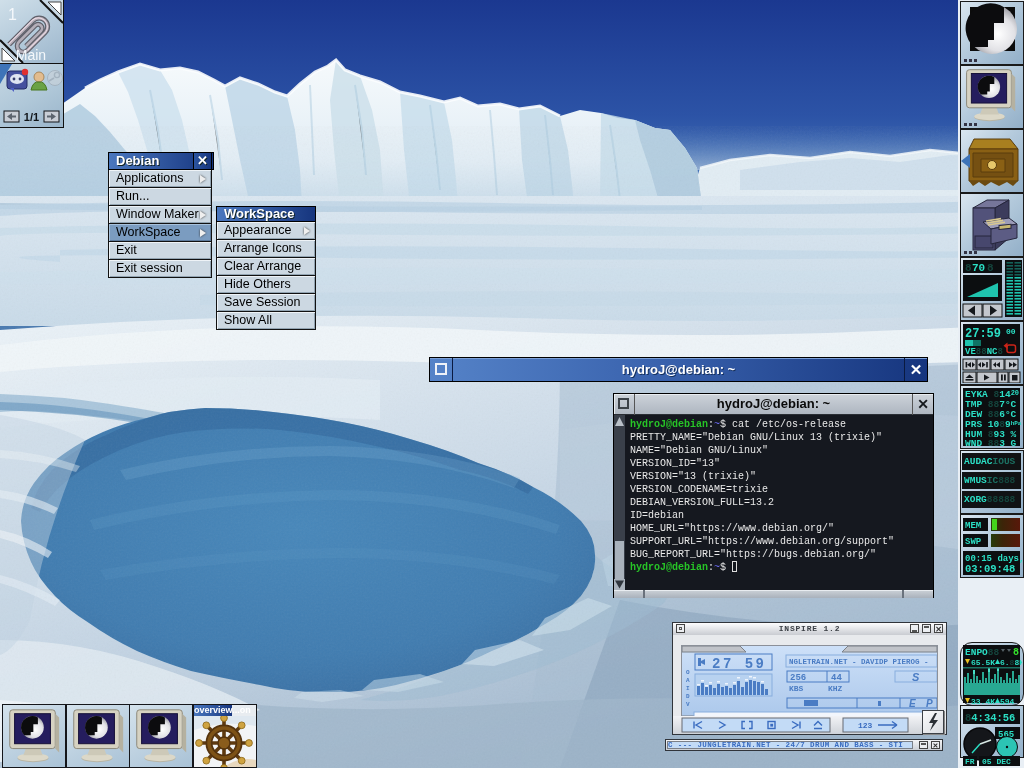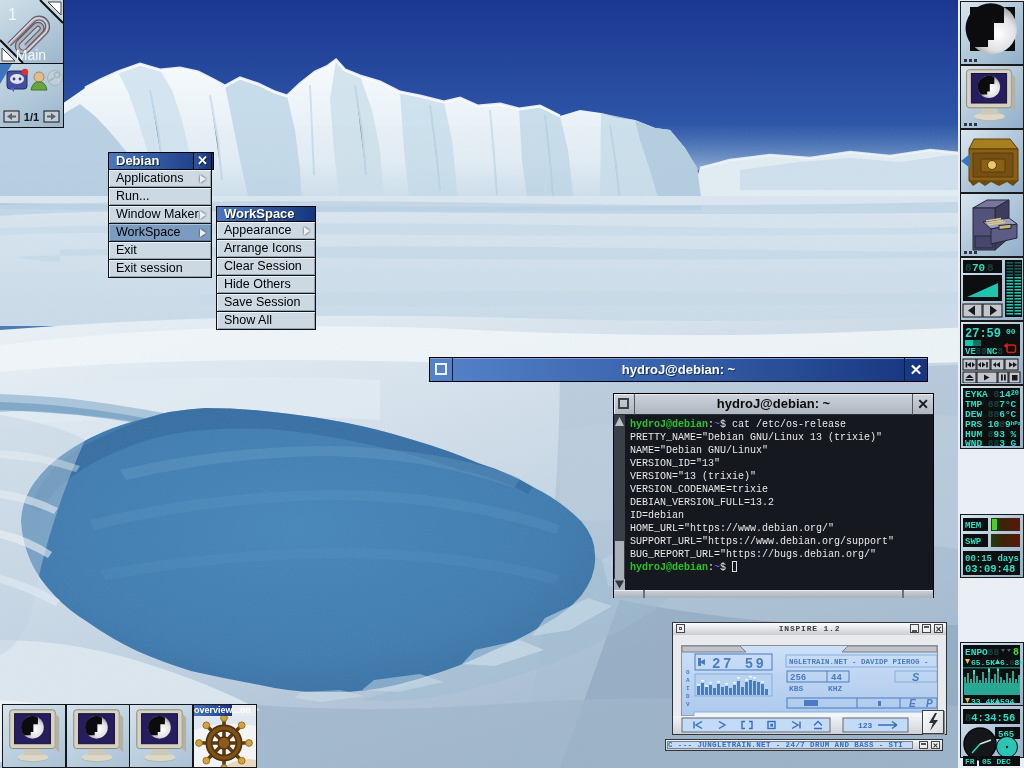--- a/index.html
+++ b/index.html
@@ -194,21 +194,21 @@
  <div class="mitem">Run...</div>
  <div class="mitem">Window Maker<span class="marrow"></span></div>
  <div class="mitem hl">WorkSpace<span class="marrow"></span></div>
  <div class="mitem">Exit</div>
  <div class="mitem">Exit session</div>
 </div>
 <div class="menu" style="left:216px;top:206px;width:100px;">
  <div class="mtitle" style="width:100px;height:16px;line-height:14px;">WorkSpace</div>
  <div class="mitem">Appearance<span class="marrow"></span></div>
  <div class="mitem">Arrange Icons</div>
- <div class="mitem">Clear Session</div>
+ <div class="mitem">Clear Arrange</div>
  <div class="mitem">Hide Others</div>
  <div class="mitem">Save Session</div>
  <div class="mitem">Show All</div>
 </div>
 
 <div class="tbar" style="left:429px;top:357px;width:499px;height:25px;">
  <div class="tbtn" style="left:0;border-right:1px solid #0a1a40;">
   <div style="position:absolute;left:5px;top:5px;width:12px;height:12px;border:2px solid #eef2f8;"></div>
  </div>
  <div class="ttext">hydroJ@debian: ~</div>
@@ -608,39 +608,49 @@
    <text x="4" y="11">EYKA <tspan fill="#14443c">8</tspan>14<tspan font-size="7" dy="-2">20</tspan></text>
    <text x="4" y="21">TMP  <tspan fill="#14443c">88</tspan>7°C</text>
    <text x="4" y="31">DEW  <tspan fill="#14443c">88</tspan>6°C</text>
    <text x="4" y="41">PRS 10<tspan fill="#14443c">8</tspan>9<tspan font-size="6" dy="-2">hPa</tspan></text>
    <text x="4" y="51">HUM  <tspan fill="#14443c">8</tspan>93 %</text>
    <text x="4" y="60">WND  <tspan fill="#14443c">88</tspan>3 G</text>
   </g>
  </svg>
 </div>
 
+<div class="tile" style="top:450px;">
+ <svg width="61" height="61" viewBox="0 0 61 61">
+  <rect x="1" y="2" width="59" height="17" fill="#101214"></rect>
+  <text x="3" y="13" font-family="Liberation Mono" font-weight="bold" font-size="9.5" fill="#2bdfc5">AUDAC<tspan fill="#1b6f62">IOUS</tspan></text>
+  <rect x="1" y="21" width="59" height="17" fill="#101214"></rect>
+  <text x="3" y="32" font-family="Liberation Mono" font-weight="bold" font-size="9.5" fill="#2bdfc5">WMUS<tspan fill="#1b6f62">IC</tspan><tspan fill="#14443c">888</tspan></text>
+  <rect x="1" y="40" width="59" height="17" fill="#101214"></rect>
+  <text x="3" y="51" font-family="Liberation Mono" font-weight="bold" font-size="9.5" fill="#2bdfc5">XORG<tspan fill="#14443c">88888</tspan></text>
+ </svg>
+</div>
 
 <div class="tile" style="top:514px;">
  <svg width="61" height="61" viewBox="0 0 61 61">
   <rect x="2" y="3" width="25" height="13" fill="#0c0e10"></rect>
   <text x="4" y="13" font-family="Liberation Mono" font-weight="bold" font-size="9" fill="#2bdfc5">MEM</text>
   <rect x="30" y="3" width="29" height="13" fill="#301008"></rect>
   <rect x="30" y="3" width="29" height="13" fill="url(#membar)"></rect>
   <rect x="31" y="4" width="5" height="11" fill="#44d41c"></rect>
   <rect x="2" y="19" width="25" height="13" fill="#0c0e10"></rect>
   <text x="4" y="29" font-family="Liberation Mono" font-weight="bold" font-size="9" fill="#2bdfc5">SWP</text>
   <rect x="30" y="19" width="29" height="13" fill="url(#membar)"></rect>
   <rect x="2" y="36" width="57" height="24" fill="#0c0e10"></rect>
   <text x="4" y="46" font-family="Liberation Mono" font-weight="bold" font-size="9" fill="#2bdfc5">00:15 days,</text>
   <text x="4" y="57" font-family="Liberation Mono" font-weight="bold" font-size="10.5" fill="#2bdfc5">03:09:<tspan fill="#14443c"></tspan>48</text>
  </svg>
 </div>
 
 
-<div class="tile" style="top:642px;">
+<div class="tile" style="top:642px;border-radius:12px;">
  <svg width="61" height="61" viewBox="0 0 61 61">
   <rect x="2" y="2" width="57" height="58" fill="#0c0e10"></rect>
   <text x="4" y="12" font-family="Liberation Mono" font-weight="bold" font-size="9.5" fill="#2bdfc5">ENPO<tspan fill="#14443c">88</tspan></text>
   <polygon points="40,6 44,6 42,9" fill="#555f66"></polygon>
         <polygon points="48,9 46,6 50,6" fill="#555f66"></polygon>
   <text x="52" y="12" font-family="Liberation Mono" font-weight="bold" font-size="10" fill="#35e02c">8</text>
   <polygon points="4,16 9,16 6.5,21" fill="#e8c020"></polygon>
   <text x="10" y="21.5" font-family="Liberation Mono" font-weight="bold" font-size="8" fill="#2bdfc5">65.5K</text>
   <polygon points="34,21 36.5,16 39,21" fill="#2bdfc5"></polygon>
   <text x="39" y="21.5" font-family="Liberation Mono" font-weight="bold" font-size="8" fill="#2bdfc5">6.<tspan fill="#14443c">8</tspan>8K</text>

